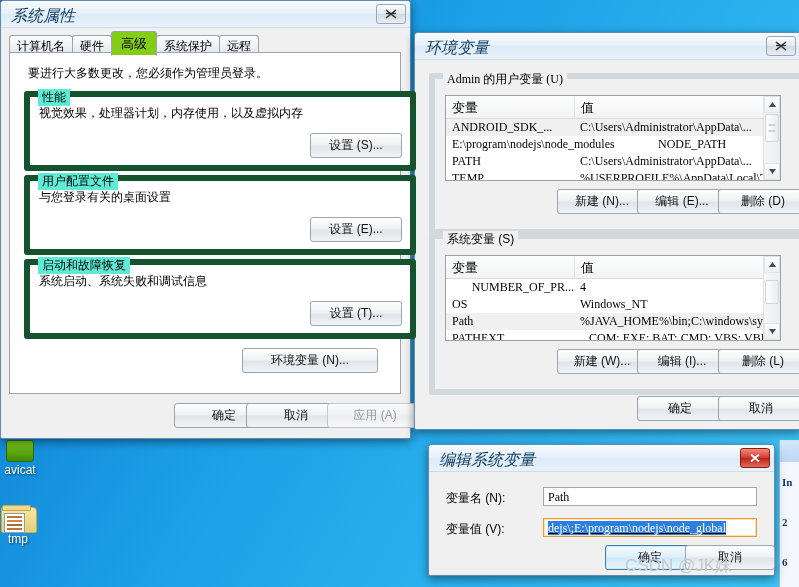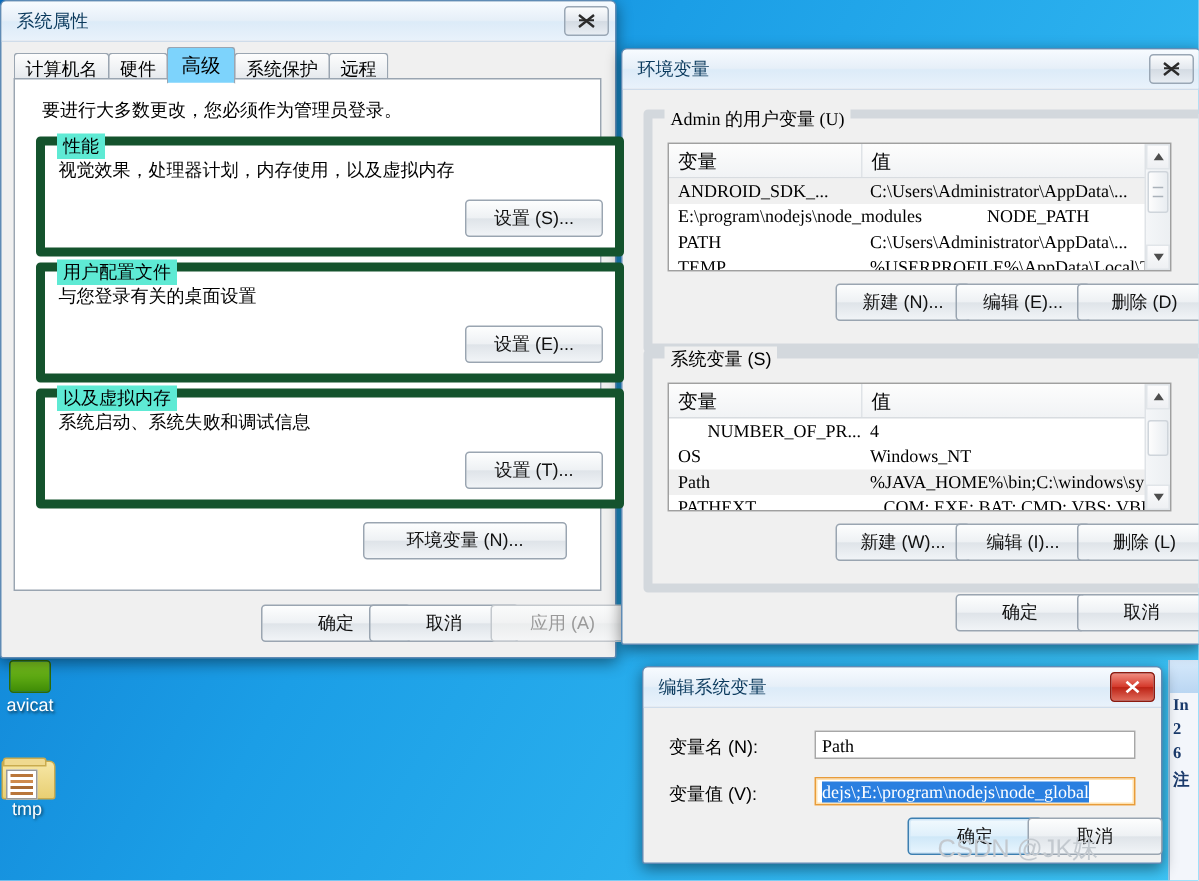--- a/index.html
+++ b/index.html
@@ -26,31 +26,31 @@
   .folder-g .page{position:absolute;left:3px;top:8px;width:19px;height:18px;
     background:#fff;border:1px solid #9a9a9a;}
   .folder-g .page i{display:block;height:2px;margin:2px 2px 0 2px;background:#b9763a;}
   .folder-g .page i:nth-child(2){background:#cf8b4d;}
   .folder-g .page i:nth-child(3){background:#a96a33;}
 
   
   #bg-window{position:absolute;right:0;top:440px;width:19px;height:147px;
     background:#f3f6fb;border-left:1px solid #9bb7d4;overflow:hidden;}
   #bg-window .bw-hdr{height:22px;background:linear-gradient(#d6e9fb,#bad6f2);}
-  #bg-window .bw-row{font-size:11px;color:#1a3a6b;padding:2px 2px;font-weight:bold;
+  #bg-window .bw-row{font-size:11px;color:#1a3a6b;padding:14px 2px;font-weight:bold;
     font-family:"Liberation Serif",serif;}
 
   
   .win{position:absolute;background:#f0f0f0;
     border:1px solid #5f8bb5;border-radius:4px 4px 2px 2px;
     box-shadow:0 3px 10px rgba(0,0,0,.45);}
   .win .titlebar{height:26px;position:relative;
     background:linear-gradient(#f7fbff,#e6eff8 48%,#dcebf8 52%,#e9f2fb);
     border-bottom:1px solid #cfdcea;border-radius:3px 3px 0 0;}
-  .win .title{position:absolute;left:10px;top:5px;font-size:12px;color:#0b3a5d;}
+  .win .title{position:absolute;left:10px;top:5px;font-size:16px;color:#0b3a5d;font-style:italic;}
 
   .closebtn{position:absolute;top:3px;right:4px;width:28px;height:18px;
     border:1px solid #9aa7b5;border-radius:3px;
     background:linear-gradient(#fbfcfd,#e3e8ee 50%,#d4dbe3 52%,#e8edf3);
     display:flex;align-items:center;justify-content:center;cursor:pointer;}
   .closebtn svg{display:block;}
   .closebtn.red{background:linear-gradient(#f08c7f,#d4382a 50%,#bd2416 52%,#e06a5a);
     border:1px solid #8c1b10;}
 
   
@@ -70,21 +70,21 @@
   .gb-legend{position:absolute;top:-8px;left:8px;background:#5eead4;padding:0 4px;font-size:12px;}
   .gb-legend.grey{background:#f0f0f0;}
   .gb-desc{position:absolute;left:9px;top:8px;font-size:12px;}
 
   
   .tabstrip{position:absolute;left:8px;top:30px;height:22px;}
   .tab{display:inline-block;height:20px;line-height:20px;padding:0 7px;
     border:1px solid #9aa5b1;border-bottom:none;border-radius:3px 3px 0 0;
     background:linear-gradient(#fdfdfd,#eceff2 60%,#e0e4e8);
     font-size:12px;margin-right:-1px;vertical-align:bottom;cursor:pointer;}
-  .tab.active{height:23px;line-height:23px;background:#7dd3fc;position:relative;z-index:3;
+  .tab.active{height:23px;line-height:23px;background:#84cc16;position:relative;z-index:3;
     border-bottom:1px solid #fff;font-size:13px;padding:0 9px;}
   .tabpanel{position:absolute;left:8px;top:51px;width:390px;height:340px;
     background:#fff;border:1px solid #9aa5b1;z-index:2;}
 
   
   .listview{position:absolute;border:1px solid #a0a0a0;background:#fff;overflow:hidden;}
   .lv-head{display:flex;height:22px;background:linear-gradient(#fdfdfd,#f1f3f5);
     border-bottom:1px solid #d8dce0;}
   .lv-head div{font-size:13px;padding:3px 0 0 6px;border-right:1px solid #dfe3e7;}
   .lv-row{display:flex;height:17px;font-family:"Liberation Serif",serif;font-size:12px;}
@@ -167,21 +167,21 @@
       <span class="btn" style="position:absolute;right:8px;bottom:7px;">设置 (S)...</span>
     </div>
 
     <div class="groupbox" style="left:14px;top:122px;width:360px;height:68px;">
       <span class="gb-legend">用户配置文件</span>
       <span class="gb-desc">与您登录有关的桌面设置</span>
       <span class="btn" style="position:absolute;right:8px;bottom:7px;">设置 (E)...</span>
     </div>
 
     <div class="groupbox" style="left:14px;top:206px;width:360px;height:68px;">
-      <span class="gb-legend">以及虚拟内存</span>
+      <span class="gb-legend">启动和故障恢复</span>
       <span class="gb-desc">系统启动、系统失败和调试信息</span>
       <span class="btn" style="position:absolute;right:8px;bottom:7px;">设置 (T)...</span>
     </div>
 
     <span class="btn" style="position:absolute;right:22px;top:295px;min-width:118px;">环境变量 (N)...</span>
   </div>
 
   <span class="btn" style="position:absolute;left:173px;top:402px;min-width:82px;">确定</span>
   <span class="btn" style="position:absolute;left:245px;top:402px;min-width:82px;">取消</span>
   <span class="btn disabled" style="position:absolute;left:326px;top:402px;min-width:78px;">应用 (A)</span>
@@ -301,21 +301,21 @@
       </svg>
     </div>
   </div>
 
   <span class="fieldlabel" style="left:17px;top:45px;">变量名 (N):</span>
   <div class="textfield" style="left:114px;top:42px;width:214px;">
     <span>Path</span>
   </div>
 
   <span class="fieldlabel" style="left:17px;top:76px;">变量值 (V):</span>
-  <div class="textfield focused" style="left:114px;top:73px;width:214px;">
+  <div class="textfield focused" style="left:114px;top:73px;width:214px;text-decoration:underline;">
     <span class="selected-text">dejs\;E:\program\nodejs\node_global</span>
   </div>
 
   <span class="btn default" style="position:absolute;left:176px;top:100px;min-width:72px;">确定</span>
   <span class="btn" style="position:absolute;left:256px;top:100px;min-width:72px;">取消</span>
 
   <span class="watermark" style="left:196px;top:109px;">CSDN @JK妹</span>
 </div>
 
 </body></html>

